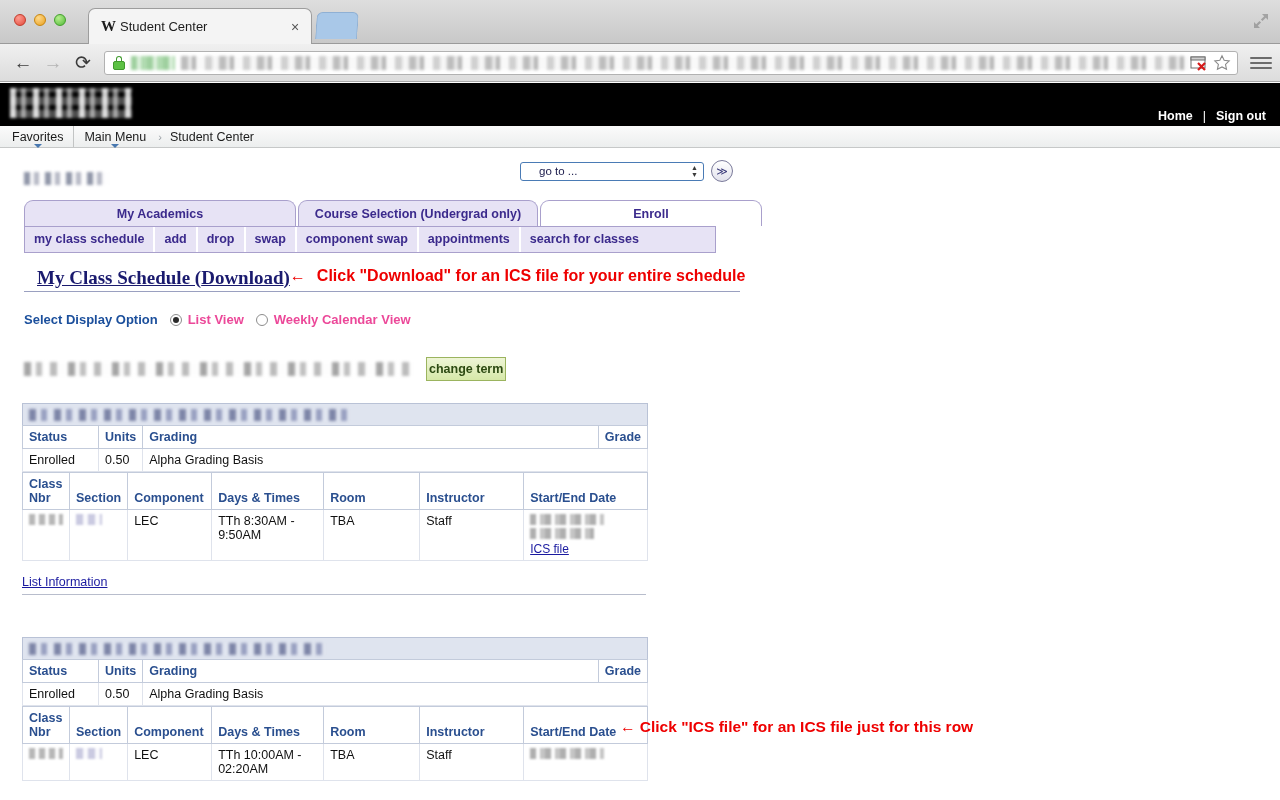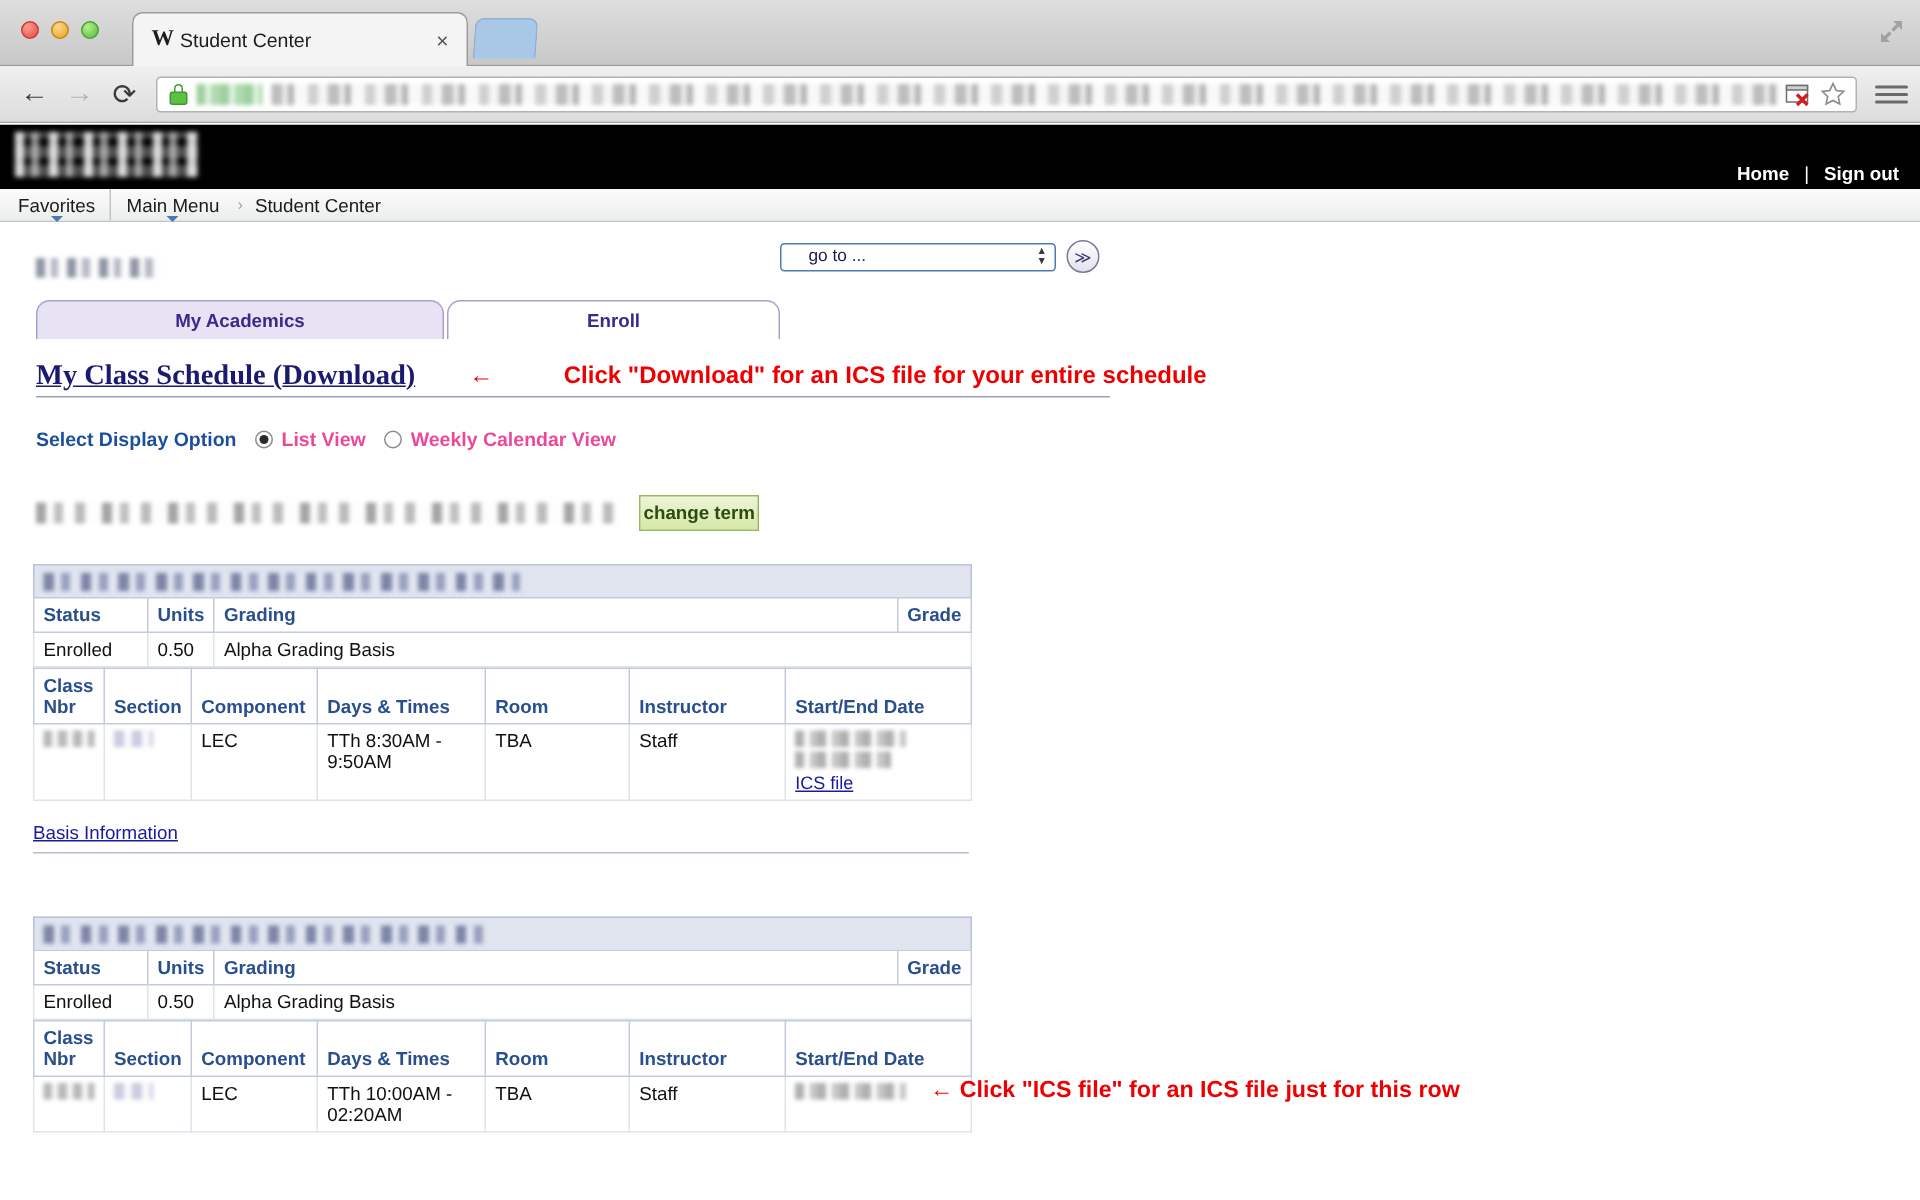--- a/index.html
+++ b/index.html
@@ -275,24 +275,23 @@
     padding: 5px 9px 6px 9px;
     border-right: 2px solid #fff;
     cursor: pointer;
     white-space: nowrap;
     text-align: center;
   }
   .subtab:last-child { border-right: none; }
 
   
   .headingrow {
-    margin: 14px 0 0 24px;
-    display: flex; align-items: center;
+    margin: 14px 0 0 37px;
+    display: flex; align-items: flex-start;
     position: relative;
-    gap: 36px;
   }
   .pagetitle {
     font-family: "Liberation Serif", serif;
     font-size: 19px; font-weight: bold;
     color: #1a1a6e;
     text-decoration: underline;
     white-space: nowrap;
   }
   .pagetitle a { color: #1a1a6e; }
   .annot {
@@ -513,24 +512,34 @@
             <span>▲</span>
               <span>▼</span>
           </span>
         </div>
         <div class="gobtn">≫</div>
       </div>
 
       
       <div class="tabsrow">
         <div class="maintab t1">My Academics</div>
+        <div class="maintab t2">Course Selection (Undergrad only)</div>
         <div class="maintab t3 active">Enroll</div>
       </div>
 
       
+      <div class="subtabsrow">
+        <div class="subtab">my class schedule</div>
+        <div class="subtab">add</div>
+        <div class="subtab">drop</div>
+        <div class="subtab">swap</div>
+        <div class="subtab">component swap</div>
+        <div class="subtab">appointments</div>
+        <div class="subtab">search for classes</div>
+      </div>
 
       
       <div class="headingrow">
         <span class="pagetitle"><span>My Class Schedule (</span><a>Download</a><span>)</span></span>
         <span class="arrow-left">←</span>
         <span class="annot">Click "Download" for an ICS file for your entire schedule</span>
       </div>
       <div class="titlerule"></div>
 
       
@@ -598,21 +607,21 @@
           </tr>
         </tbody>
           </table>
 
         <div class="rowannot" style="top:570px;">
           <span>←</span>
           <span>Click "ICS file" for an ICS file just for this row</span>
         </div>
       </div>
 
-      <a class="examlink">Basis Information</a>
+      <a class="examlink">List Information</a>
       <div class="examrule"></div>
 
       
       <div class="course" style="margin-top:42px;">
         <div class="course-head">
           <div class="titleblur" style="width:296px;"></div>
         </div>
         <table class="ctable">
           <tbody>
               <tr>

